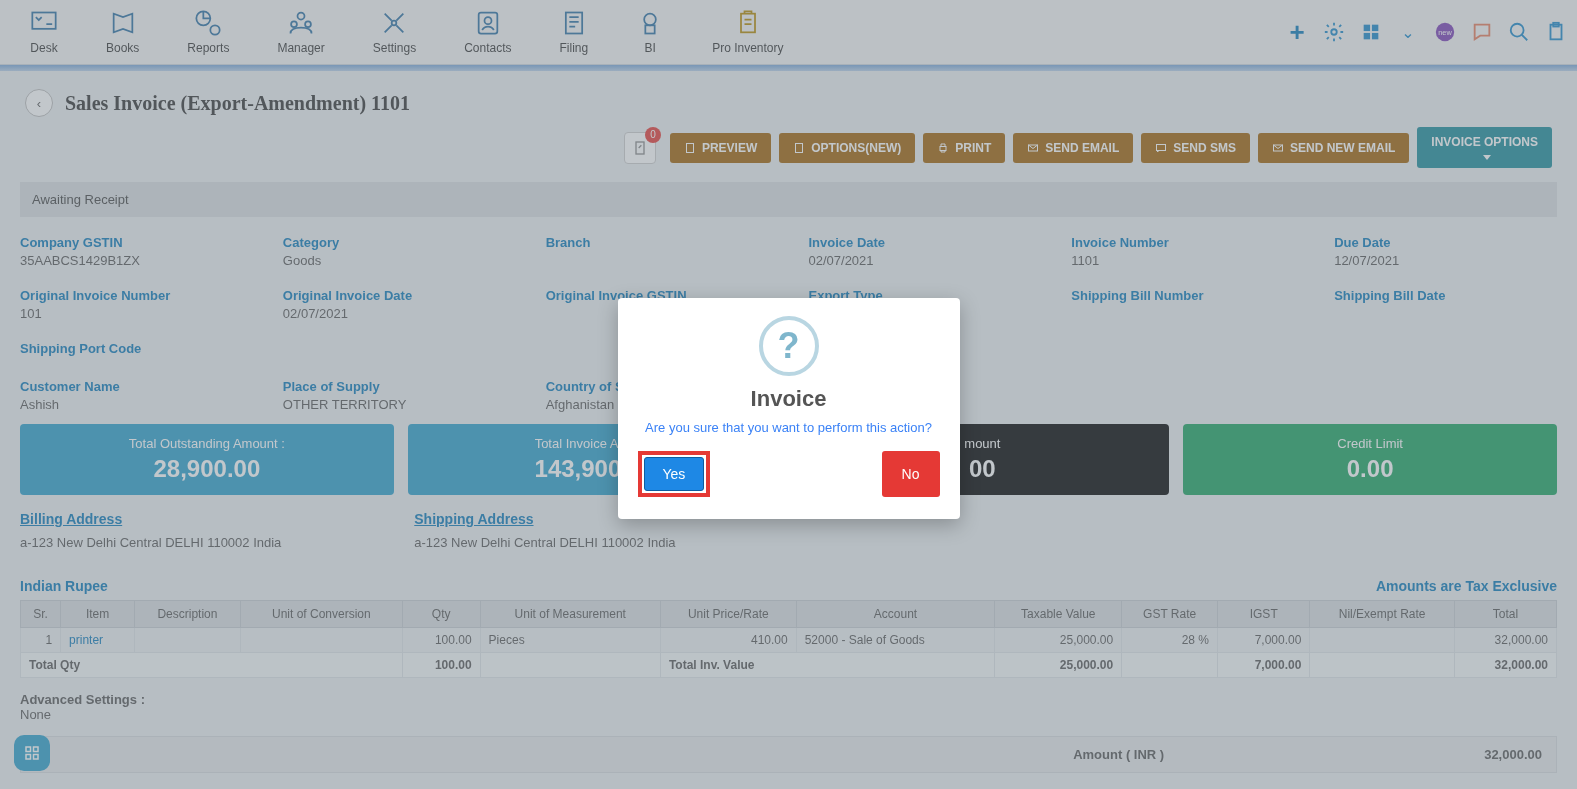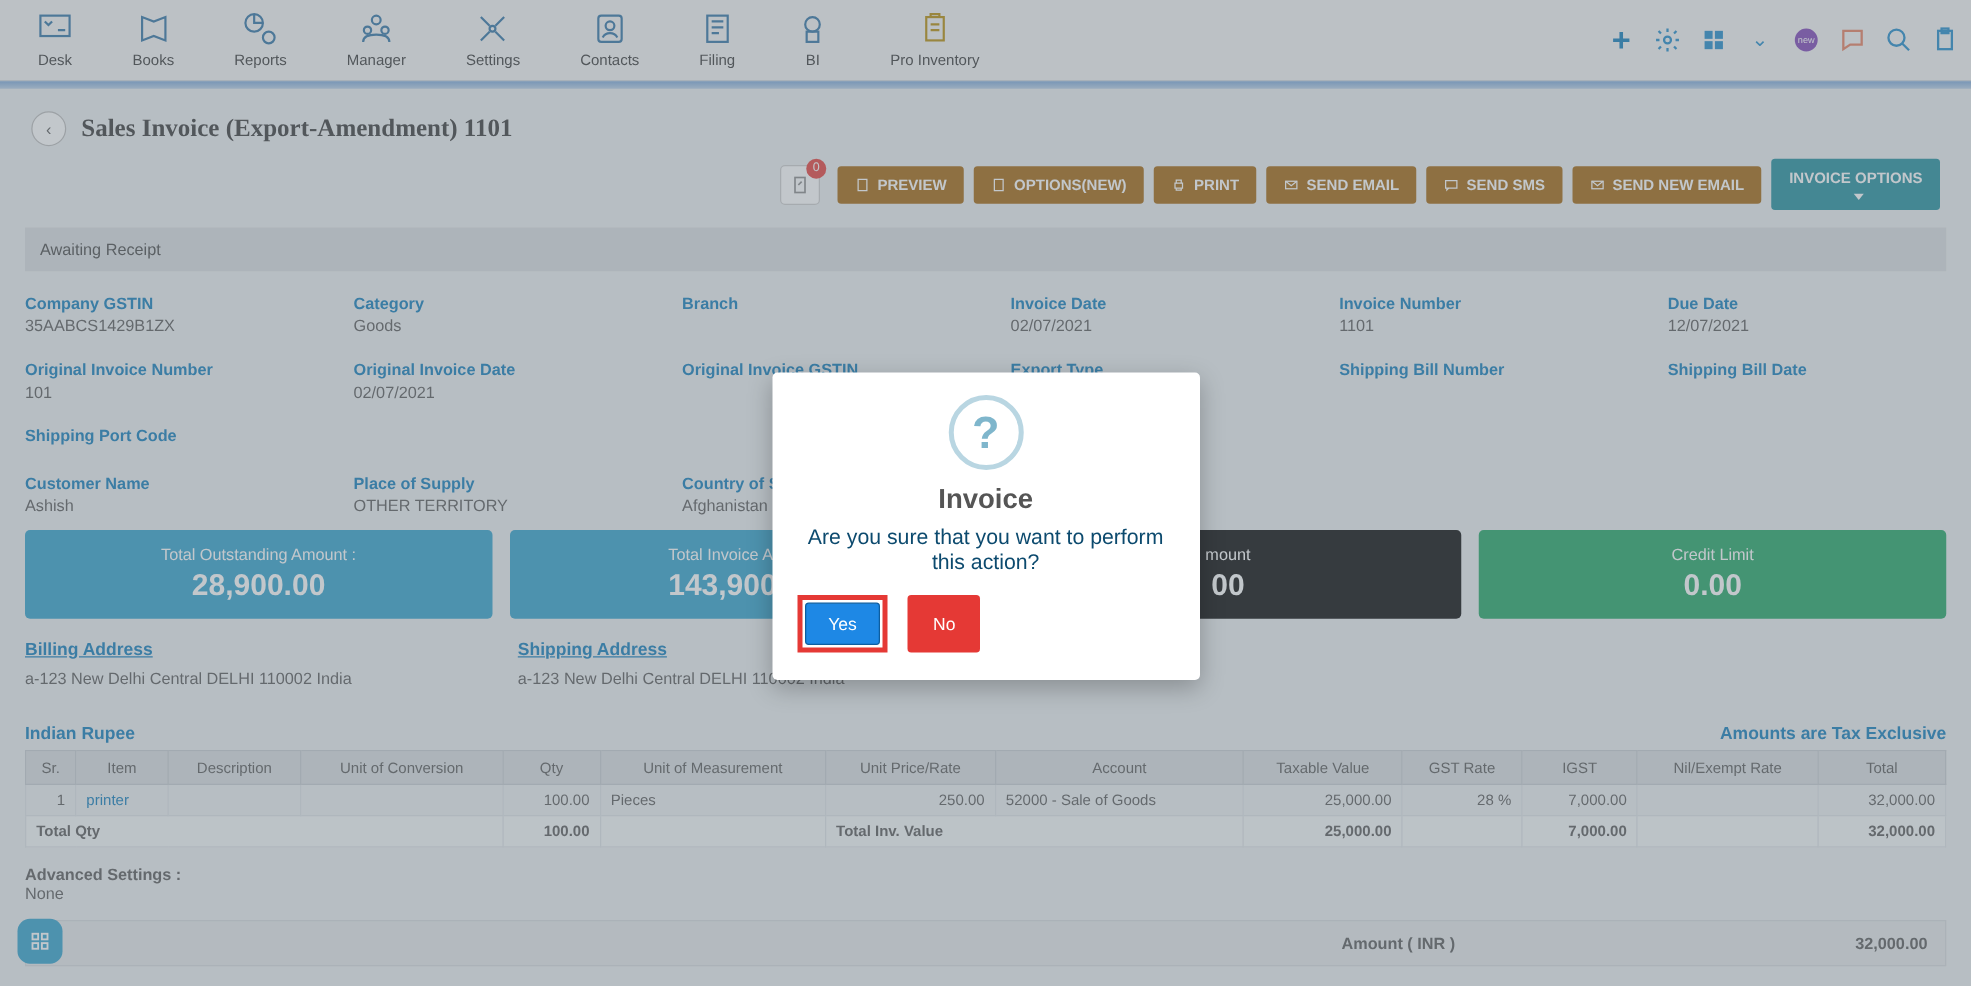--- a/index.html
+++ b/index.html
@@ -75,22 +75,22 @@
 
 
 .float-btn { position:absolute; left:14px; bottom:18px; width:36px; height:36px; border-radius:10px; background:#2a9ecb; display:flex; align-items:center; justify-content:center; cursor:pointer; }
 .float-btn svg { width:18px; height:18px; }
 
 
 .overlay { position:absolute; inset:0; background:rgba(120,130,140,0.45); display:flex; align-items:flex-start; justify-content:center; padding-top:298px; }
 .modal { width:342px; background:#fff; border-radius:4px; padding:18px 20px 22px 20px; text-align:center; box-shadow:0 6px 20px rgba(0,0,0,0.25); }
 .modal .qcircle { width:60px; height:60px; border:4px solid #b9d6e2; border-radius:50%; margin:0 auto 10px auto; display:flex; align-items:center; justify-content:center; color:#7fb6cc; font-size:36px; font-weight:bold; }
 .modal h2 { font-size:22px; color:#555; margin-bottom:8px; font-weight:600;}
-.modal p { font-size:17px; color:#0c4a6e; margin-bottom:16px; }
-.modal .mbtns { display:flex; justify-content:flex-start; gap:16px; }
+.modal p { font-size:13px; color:#3b82f6; margin-bottom:16px; }
+.modal .mbtns { display:flex; justify-content:space-between; gap:28px; }
 .modal .mbtn { min-width:58px; padding:8px 18px; border:none; border-radius:3px; color:#fff; font-size:14px; cursor:pointer; }
 .modal .yes-wrap { border:4px solid #e53935; padding:2px; }
 .modal .yes { background:#1e88e5; border:1px solid #0d5da0; }
 .modal .no  { background:#e53935; }
 </style>
 </head>
 <body>
 
 <div class="topnav">
   <div class="nav-items">
@@ -400,21 +400,21 @@
   </tr>
     </thead>
   <tbody>
     <tr>
       <td class="r">1</td>
       <td><a href="#" class="link">printer</a></td>
       <td></td>
         <td></td>
       <td class="r">100.00</td>
         <td>Pieces</td>
-      <td class="r">250.00</td>
+      <td class="r">410.00</td>
         <td>52000 - Sale of Goods</td>
       <td class="r">25,000.00</td>
         <td class="r">28 %</td>
       <td class="r">7,000.00</td>
         <td></td>
       <td class="r">32,000.00</td>
     </tr>
     <tr class="total">
       <td colspan="4">Total Qty</td>
       <td class="r">100.00</td>

